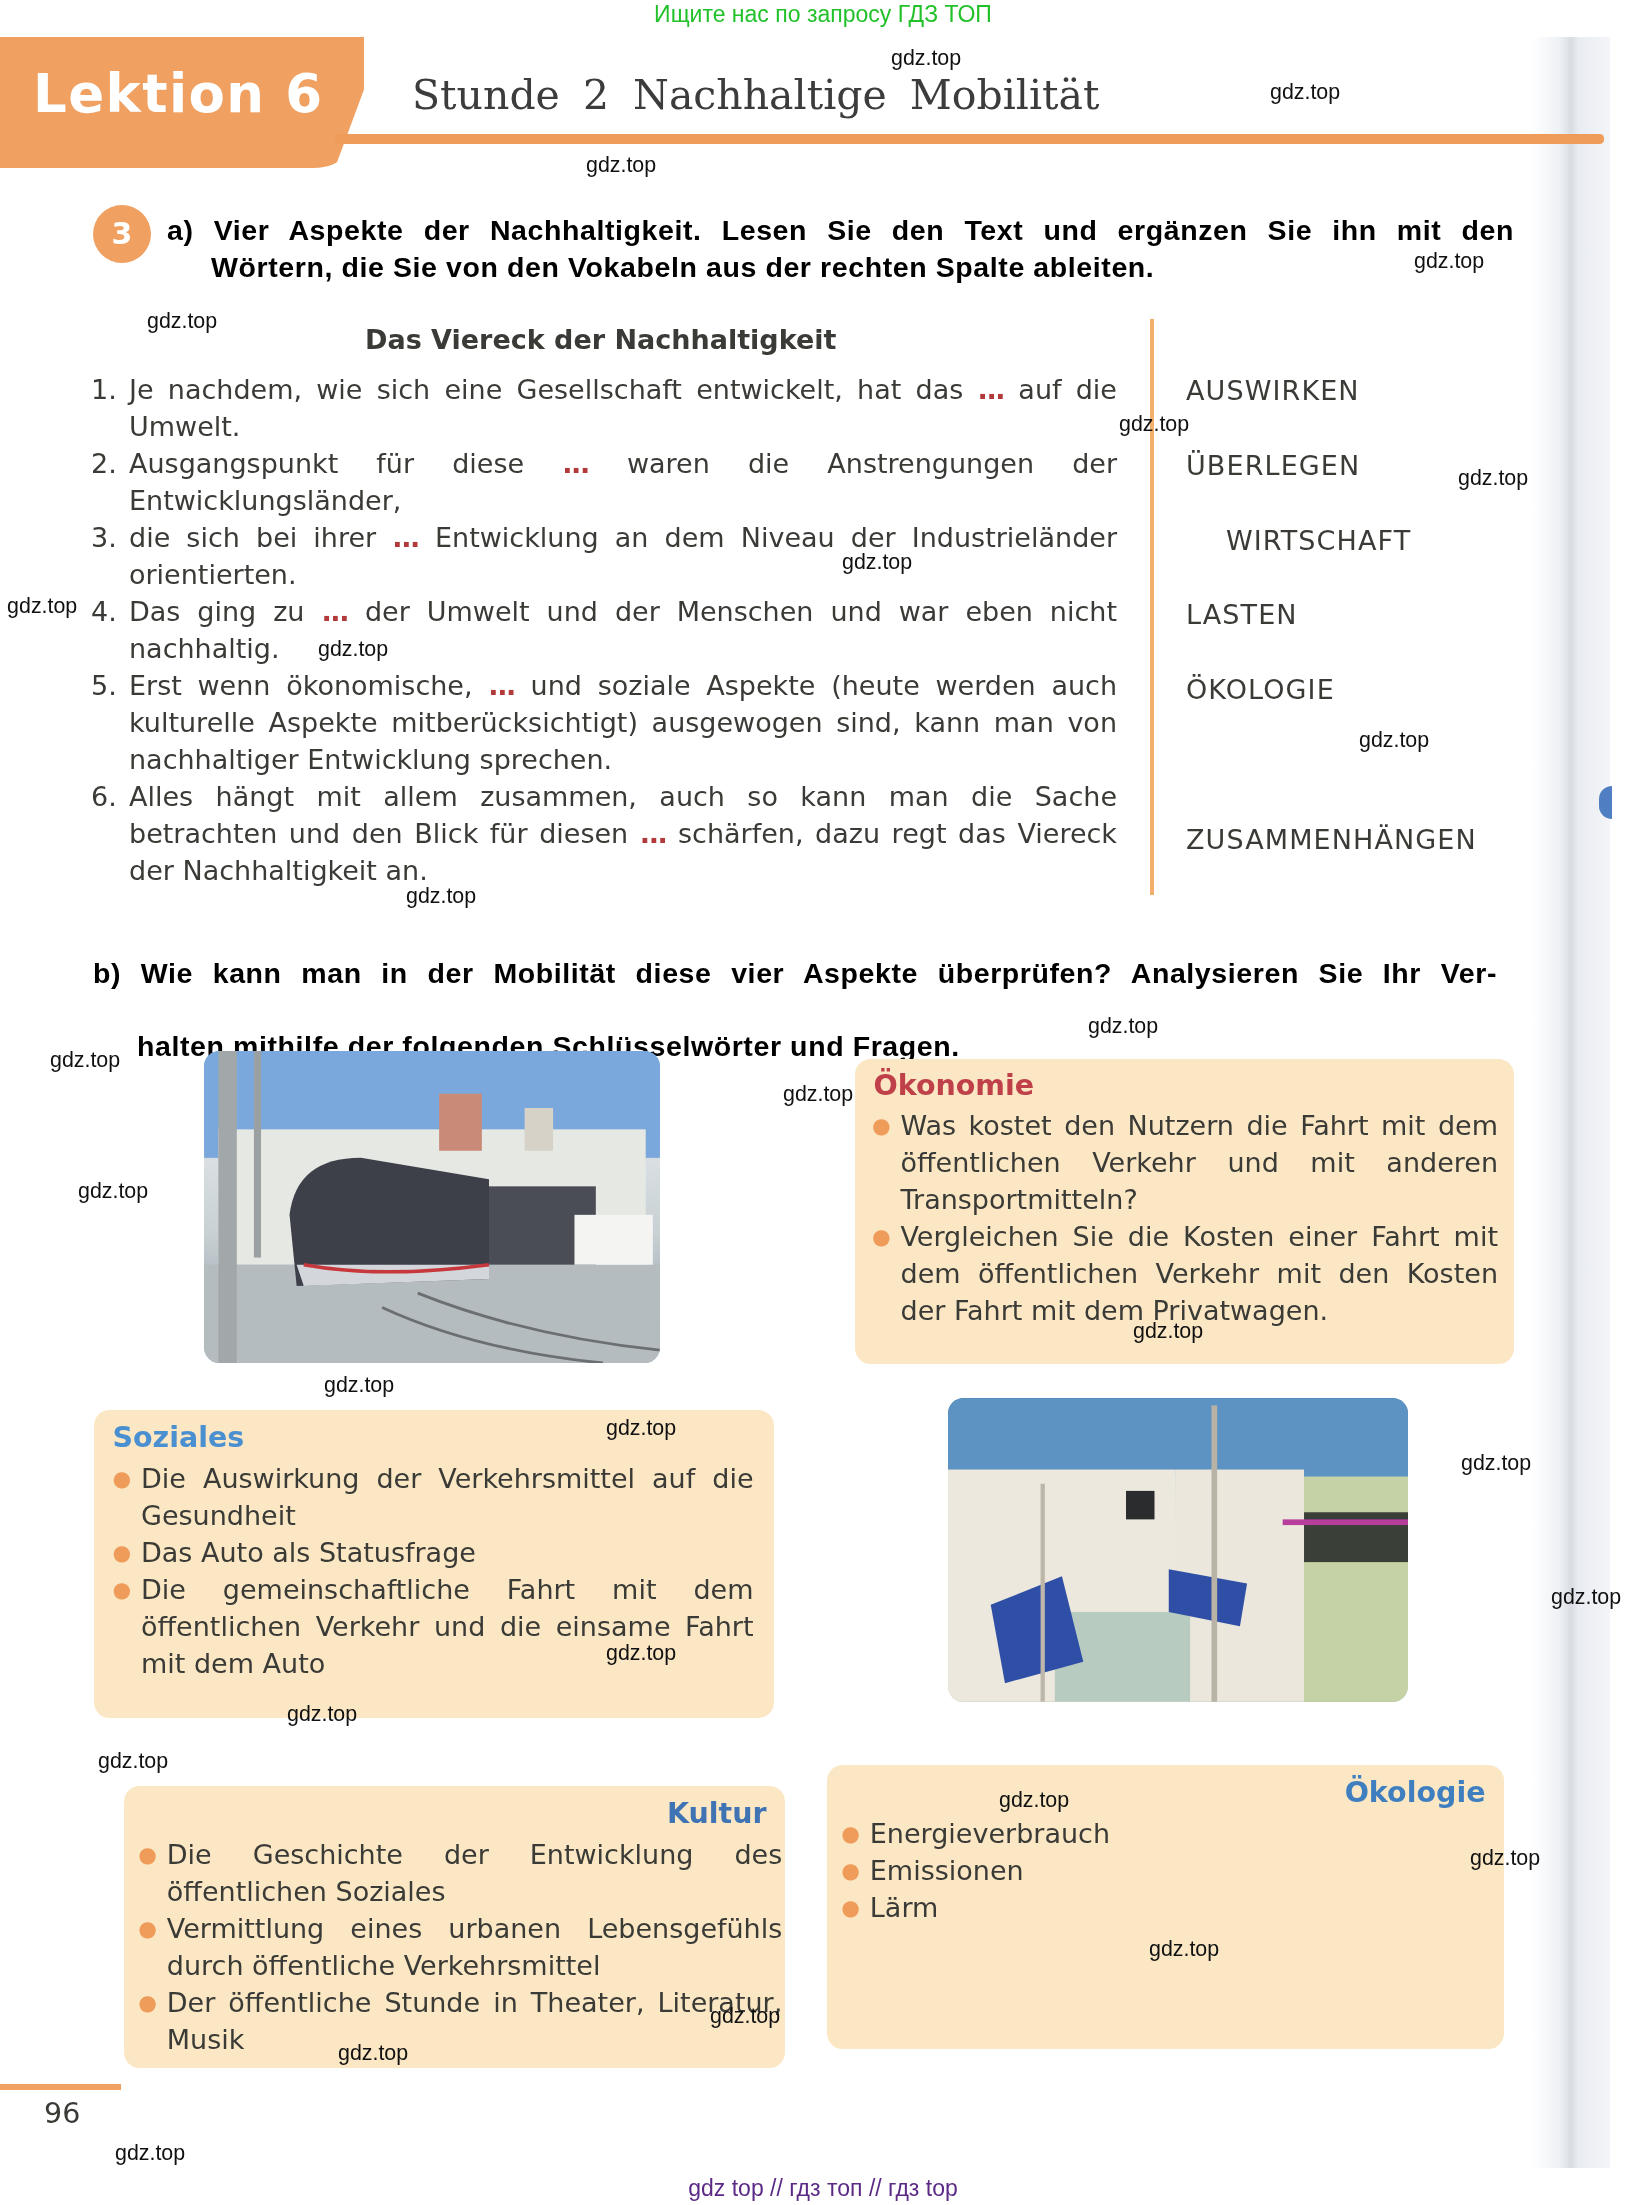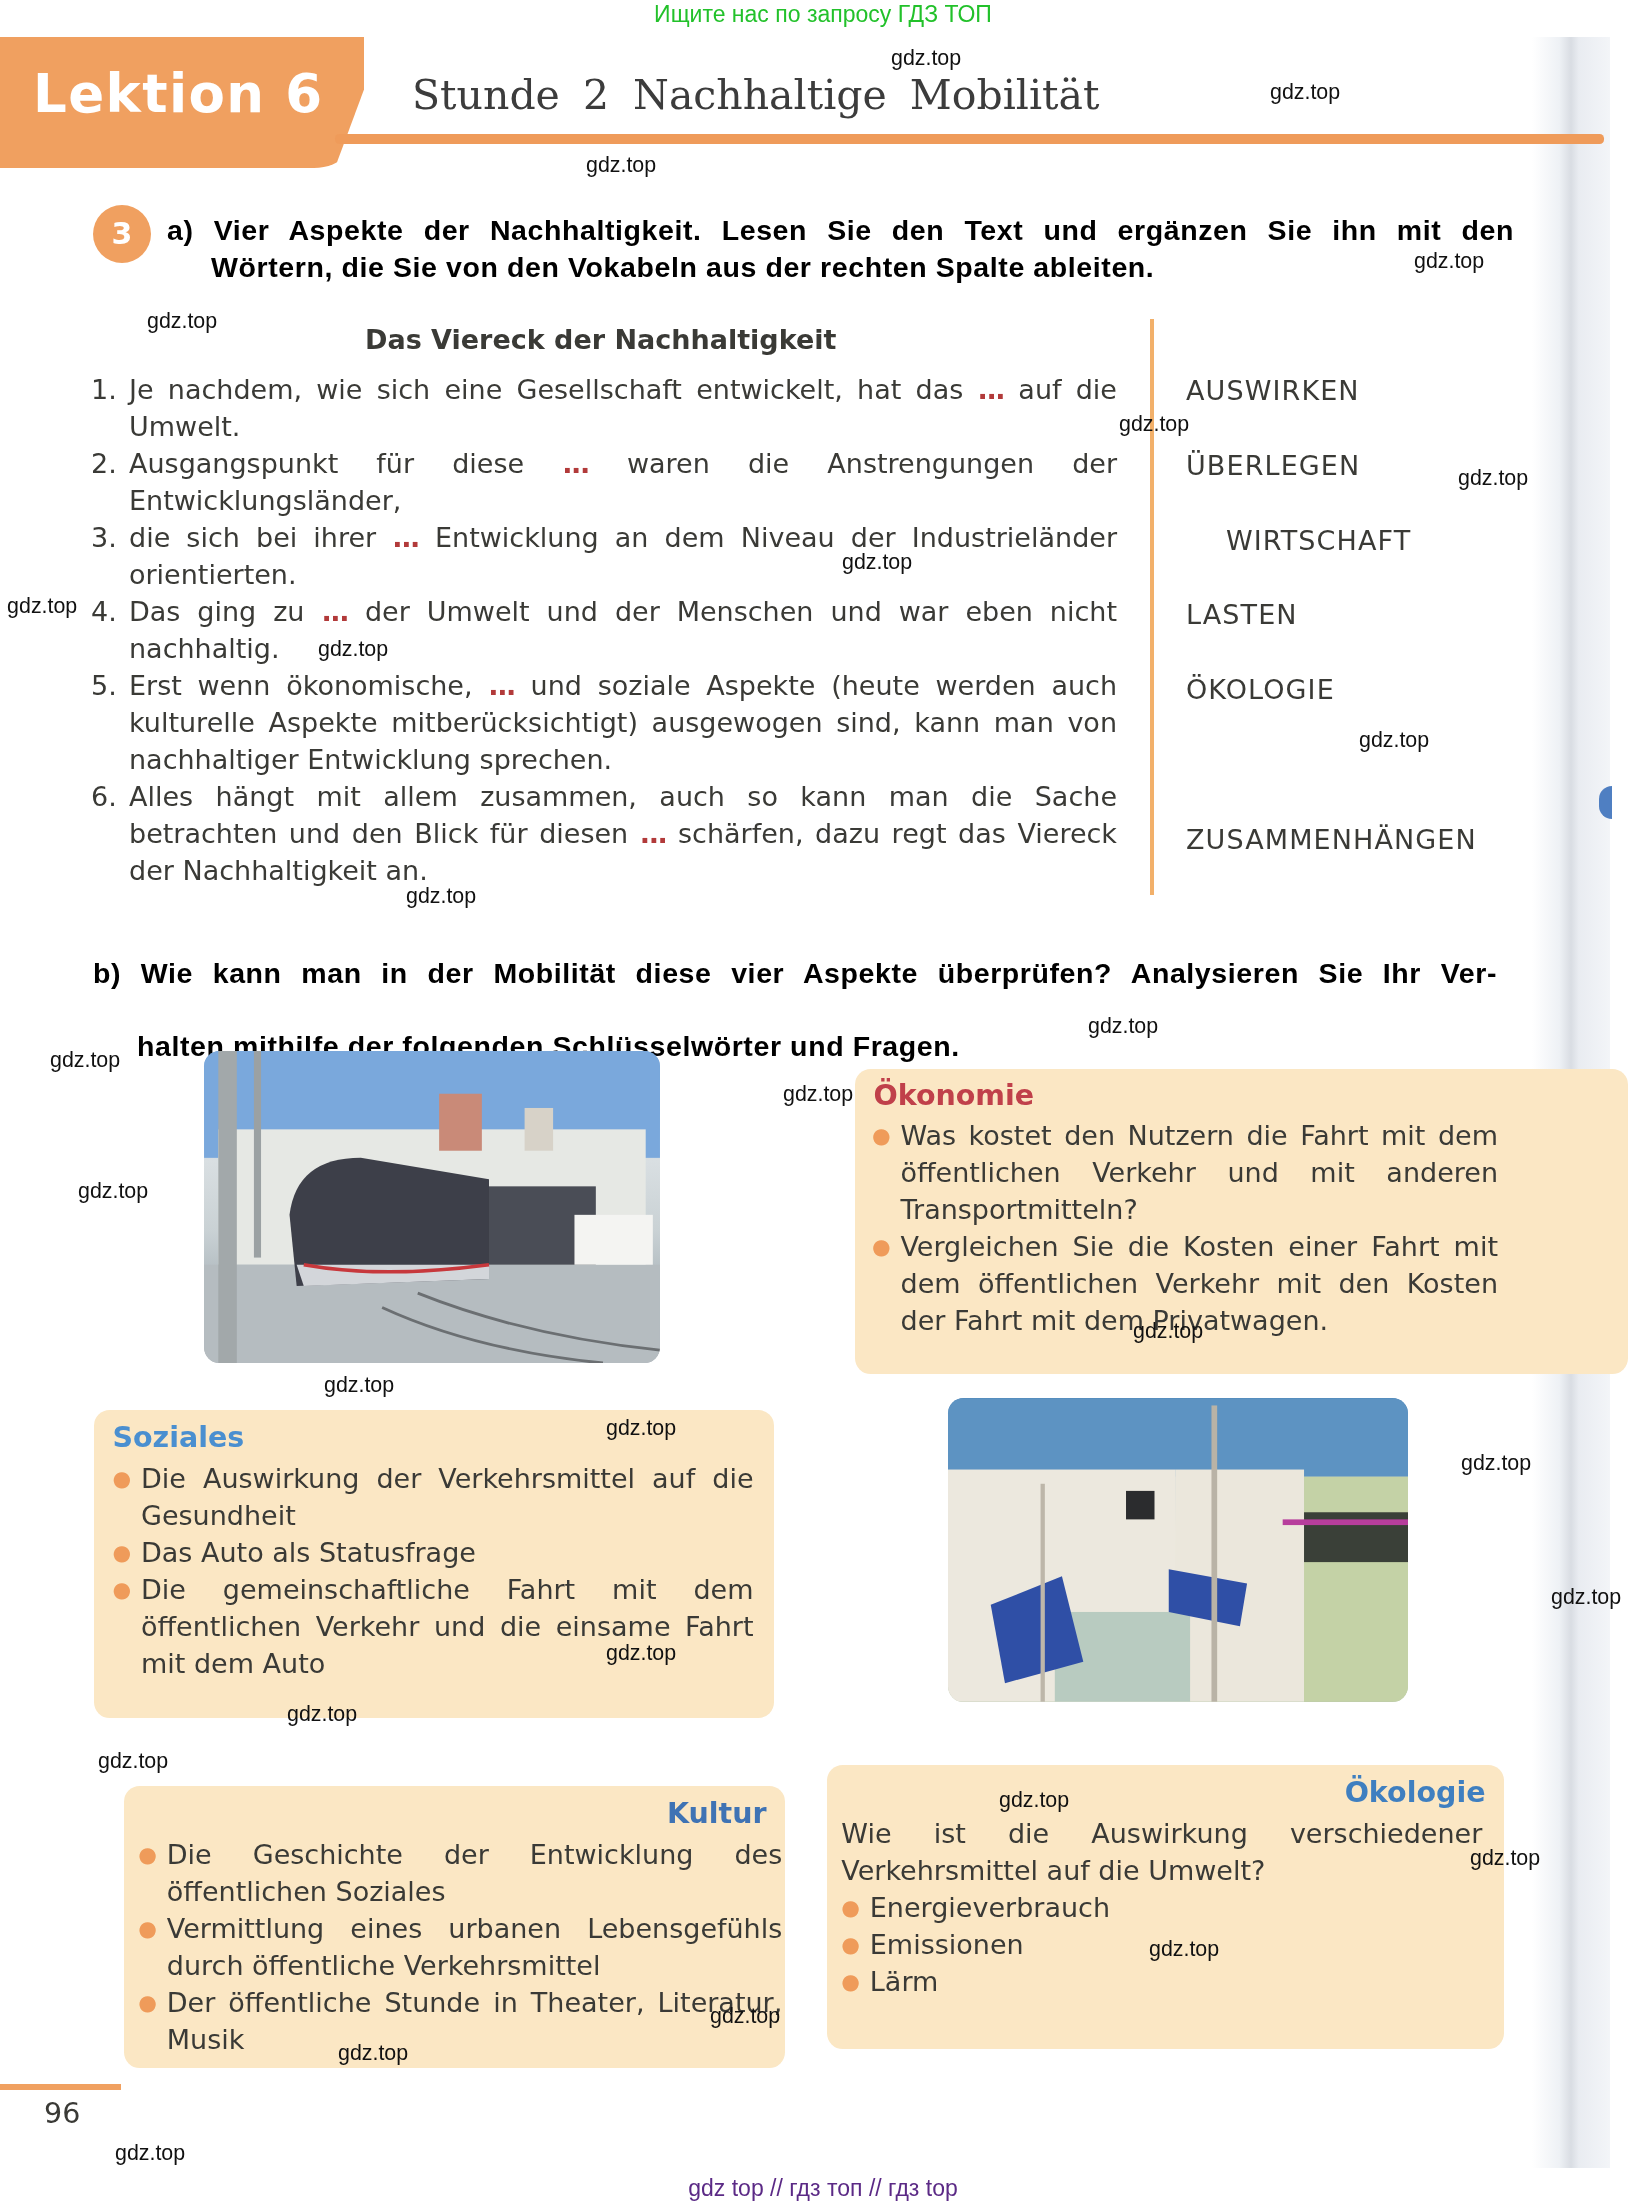--- a/index.html
+++ b/index.html
@@ -129,21 +129,21 @@
     <path d="M120 230 Q130 150 220 150 L400 180 L400 320 L130 330 Z" fill="#3d3f49"></path>
     <path d="M130 300 L400 300 L400 320 L140 330 Z" fill="#d3d6da"></path>
     <path d="M140 300 Q250 320 400 300" stroke="#c7383c" stroke-width="5" fill="none"></path>
     <rect x="400" y="190" width="150" height="110" fill="#4a4d56"></rect>
     <rect x="520" y="230" width="110" height="70" fill="#f4f4f2"></rect>
     <path d="M250 360 Q380 420 560 438" stroke="#6b6f72" stroke-width="4" fill="none"></path>
     <path d="M300 340 Q450 400 640 420" stroke="#6b6f72" stroke-width="4" fill="none"></path>
   </svg>
 </div>
 
-<div class="box" style="left:855px; top:1059px; width:773px; height:305px;margin-top:10px;">
+<div class="box" style="left:855px; top:1059px; width:659px; height:305px;">
   <div class="box-title" style="left:18.5px; top:10px; color:#c0404a;">Ökonomie</div>
   <div class="box-text" style="left:17px; top:48px; width:626px;">
     <div class="bullet-row">
         <span class="bullet">●</span>
         <span class="bullet-text">Was kostet den Nutzern die Fahrt mit dem öffentlichen Verkehr und mit anderen Transportmitteln?</span>
       </div>
     <div class="bullet-row">
         <span class="bullet">●</span>
         <span class="bullet-text">Vergleichen Sie die Kosten einer Fahrt mit dem öffentlichen Verkehr mit den Kosten der Fahrt mit dem Privatwagen.</span>
       </div>
@@ -199,21 +199,20 @@
     <div class="bullet-row">
         <span class="bullet">●</span>
         <span class="bullet-text">Der öffentliche Stunde in Theater, Literatur, Musik</span>
       </div>
   </div>
 </div>
 
 <div class="box" style="left:827px; top:1765px; width:677px; height:284px;">
   <div class="box-title" style="right:18.5px; top:11.4px; color:#3f7fc0;">Ökologie</div>
   <div class="box-text" style="left:14.3px; top:50px; width:641px;">
-    <div class="bullet-text">Wie ist die Auswirkung verschiedener Verkehrsmittel auf die Umwelt?</div>
     <div class="bullet-row">
         <span class="bullet">●</span>
         <span class="bullet-text">Energieverbrauch</span>
       </div>
     <div class="bullet-row">
         <span class="bullet">●</span>
         <span class="bullet-text">Emissionen</span>
       </div>
     <div class="bullet-row">
         <span class="bullet">●</span>

